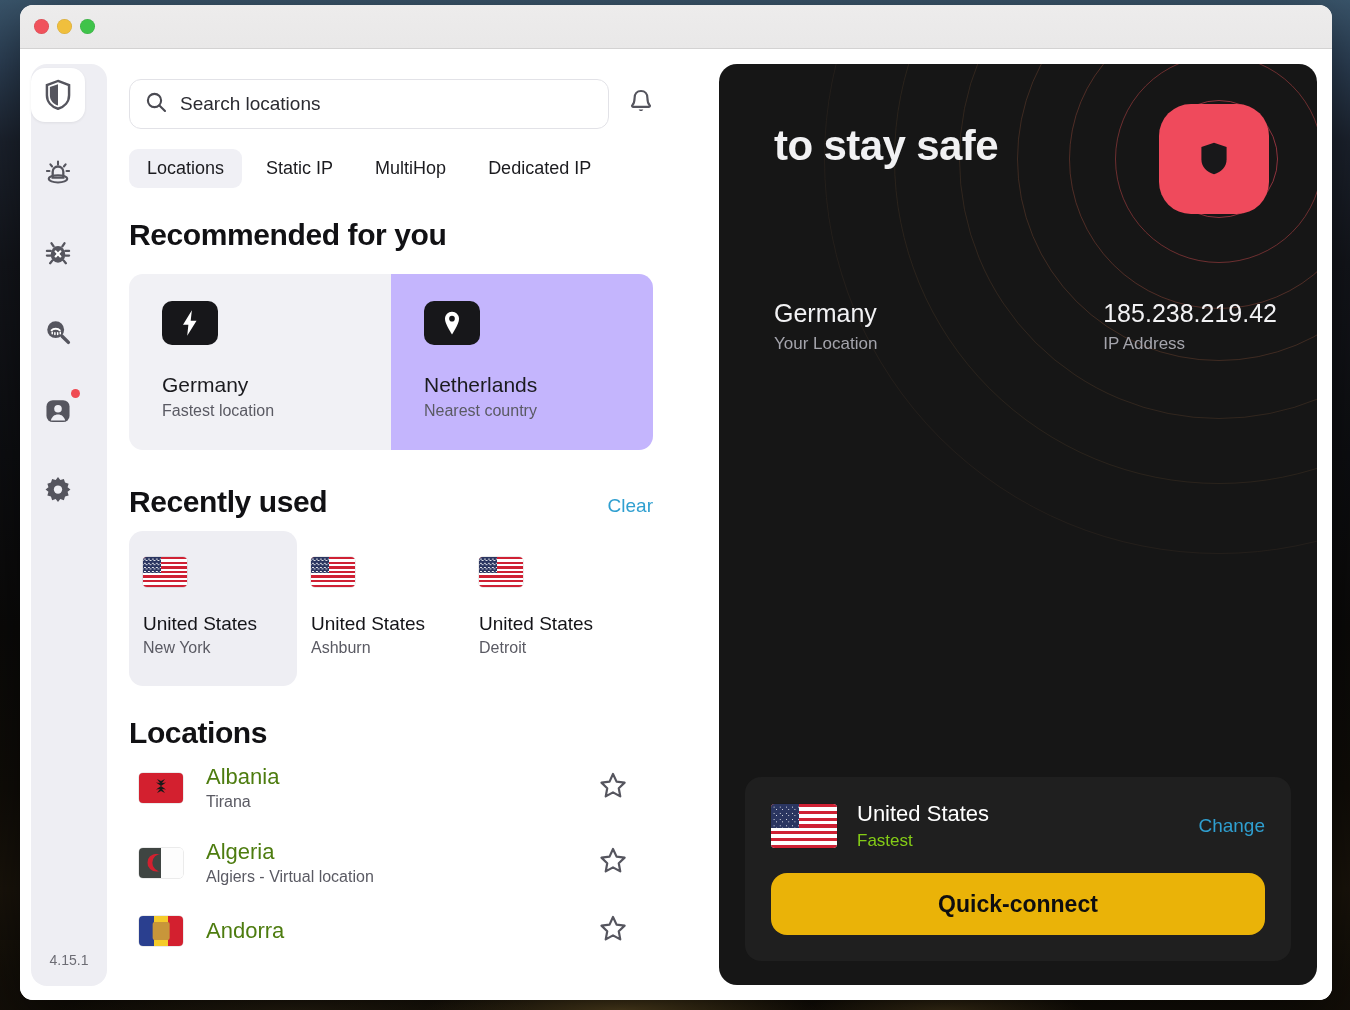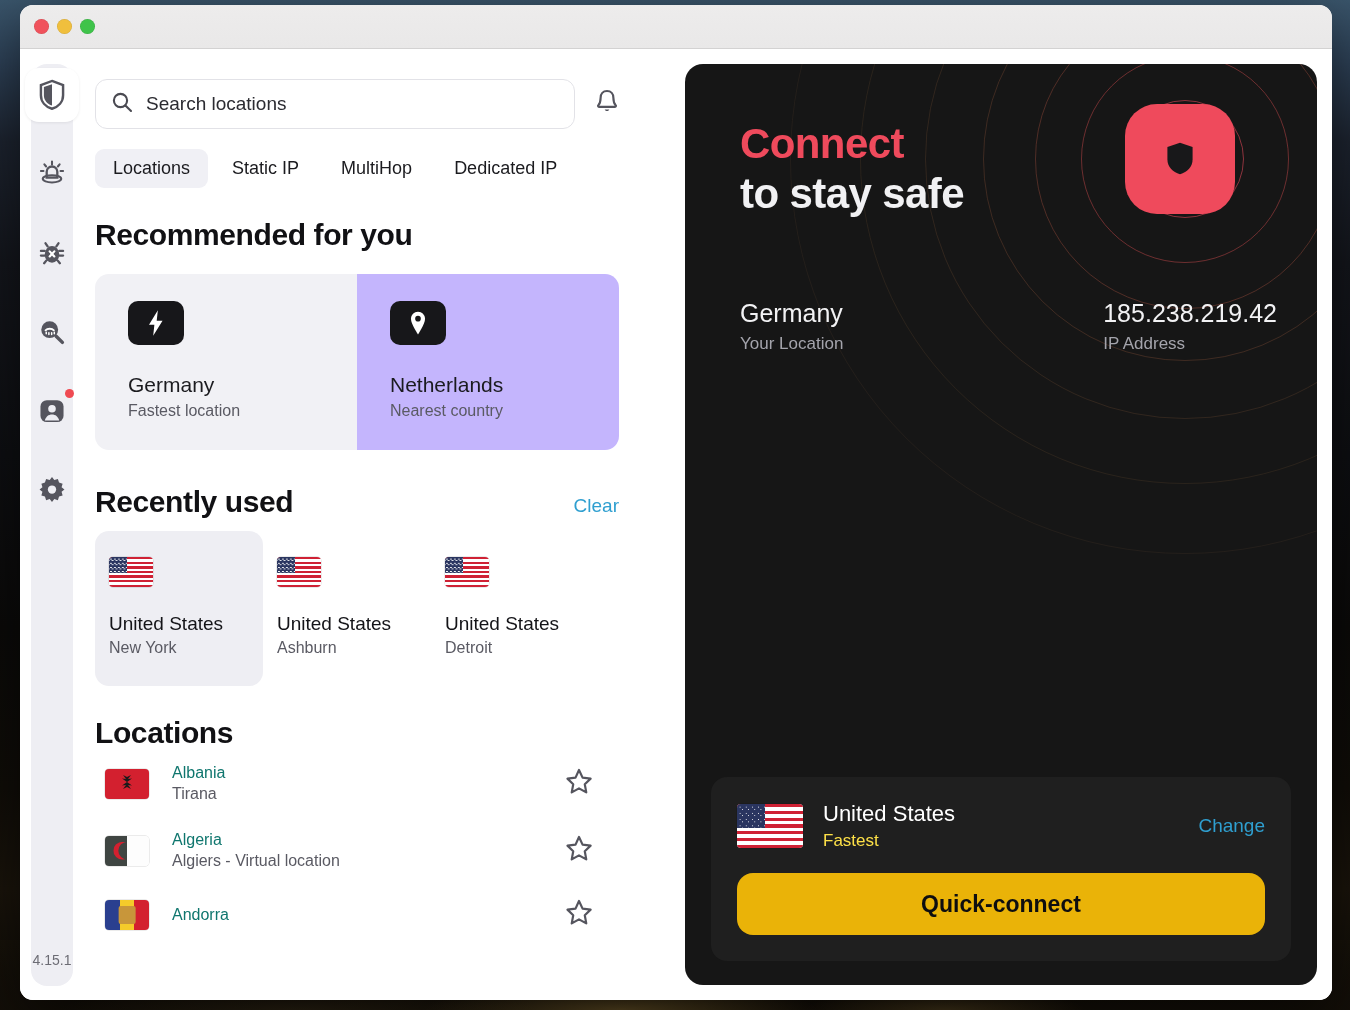--- a/index.html
+++ b/index.html
@@ -55,25 +55,25 @@
   .traffic { display: flex; gap: 8px; align-items: center; }
   .dot { width: 15px; height: 15px; border-radius: 50%; }
   .dot.red    { background: #f0525c; box-shadow: inset 0 0 0 .5px rgba(0,0,0,.12); }
   .dot.yellow { background: #f0bf3d; box-shadow: inset 0 0 0 .5px rgba(0,0,0,.12); }
   .dot.green  { background: #3fc34a; box-shadow: inset 0 0 0 .5px rgba(0,0,0,.12); }
 
   #body-area { flex: 1 1 auto; display: flex; position: relative; background:#fff; }
 
   
   #rail {
-    width: 42px;
+    width: 76px;
     margin: 15px 0 14px 11px;
     background: #eeeef3;
     border-radius: 16px;
-    display: flex; flex-direction: column; align-items: center;
+    display: flex; flex-direction: column; align-items: flex-start;
     padding-top: 4px;
     flex: 0 0 auto;
     position: relative;
   }
   .rail-btn {
     width: 54px; height: 54px;
     border-radius: 14px;
     display: flex; align-items: center; justify-content: center;
     margin-bottom: 25px;
     position: relative;
@@ -181,21 +181,21 @@
 
   
   #loc-title { margin-top: 30px; }
   .loc-row {
     width: 524px;
     display: flex; align-items: center;
     padding: 14px 0;
     cursor: pointer;
   }
   .loc-texts { margin-left: 23px; flex: 1 1 auto; }
-  .loc-name { font-size: 16px; color: #0f766e; }
+  .loc-name { font-size: 22px; color: #4d7c0f; }
   .loc-sub  { font-size: 16px; color: #5a5a63; margin-top: 3px; }
   .star { margin-right: 25px; cursor: pointer; }
 
   
   .flag {
     border-radius: 4px;
     overflow: hidden;
     box-shadow: 0 0 0 .5px rgba(0,0,0,.16);
     flex: 0 0 auto;
     position: relative;
@@ -281,21 +281,21 @@
   #connect-panel {
     position: absolute; z-index: 3;
     left: 26px; right: 26px; bottom: 24px;
     background: #1f1f1f;
     border-radius: 16px;
     padding: 24px 26px 26px 26px;
   }
   #cp-row { display: flex; align-items: center; }
   #cp-texts { margin-left: 20px; flex: 1 1 auto; }
   #cp-name { font-size: 22px; color: #fff; font-weight: 500; }
-  #cp-sub  { font-size: 17px; color: #fde047; margin-top: 4px; }
+  #cp-sub  { font-size: 17px; color: #84cc16; margin-top: 4px; }
   #change-link { font-size: 19px; color: #2f9fd0; cursor: pointer; }
   #quick-connect {
     margin-top: 22px;
     height: 62px;
     border-radius: 16px;
     background: #eab308;
     color: #0e0e10;
     font-size: 23px; font-weight: bold;
     display: flex; align-items: center; justify-content: center;
     cursor: pointer;
@@ -536,21 +536,20 @@
         <div class="ring" style="width:790px;height:790px;left:105px;top:-300px;border-color:rgba(100,74,50,.18)"></div>
 
         <div id="badge">
           <svg width="42" height="48" viewBox="0 0 34 40">
             <path d="M17 3 31 8.2v12.3c0 8-5.6 14.2-14 16.5C8.6 34.7 3 28.5 3 20.5V8.2L17 3z" fill="#1b1b1b" opacity="0"></path>
             <path d="M17 6.5 27.5 10v10.3c0 6.1-4.3 10.7-10.5 12.5C10.8 31 6.5 26.4 6.5 20.3V10L17 6.5z" fill="#18181a"></path>
           </svg>
         </div>
 
         <div id="hero-text">
-          <div id="headline1" style="color:#ef4a5c">Connect</div>
           <div id="headline2">to stay safe</div>
         </div>
 
         <div id="hero-info">
           <div>
             <div class="info-main">Germany</div>
             <div class="info-sub">Your Location</div>
           </div>
           <div class="info-right">
             <div class="info-main">185.238.219.42</div>

